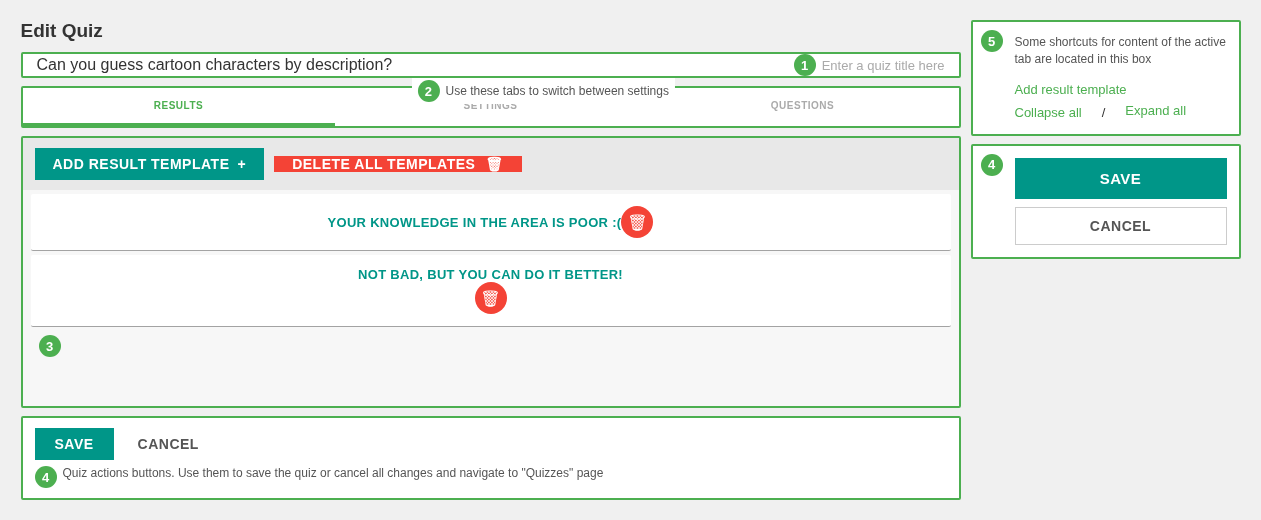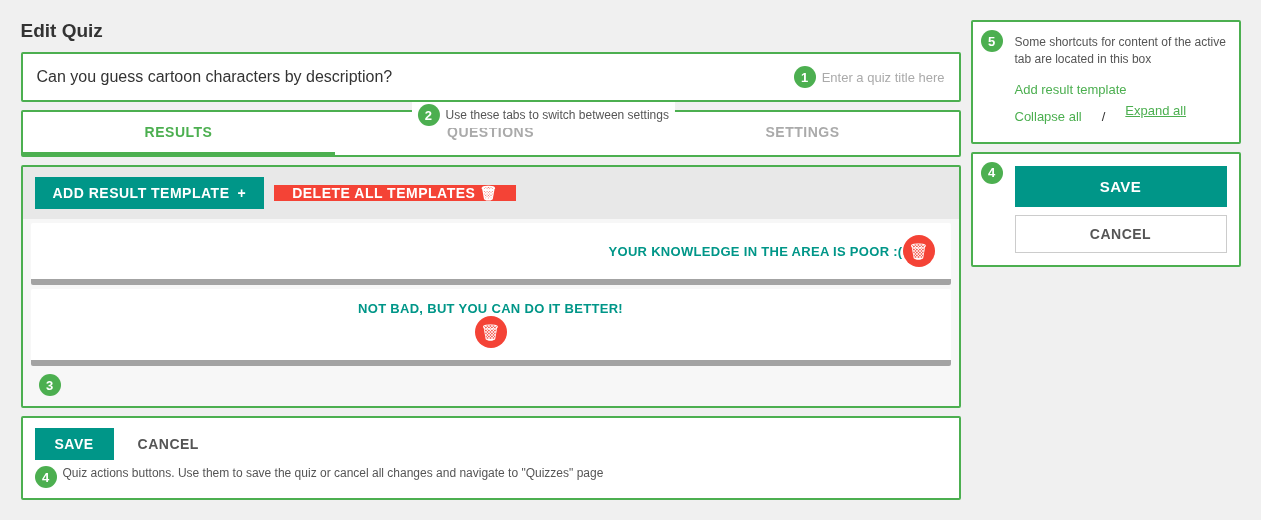--- a/index.html
+++ b/index.html
@@ -42,21 +42,21 @@
       margin-bottom: 2px;
     }
 
     
     .quiz-title-section {
       background: #fff;
       border: 2px solid #4caf50;
       border-radius: 2px;
       display: flex;
       align-items: center;
-      padding: 12px 14px;
+      padding: 0 14px;
       position: relative;
     }
     .quiz-title-input {
       flex: 1;
       border: none;
       outline: none;
       font-size: 16px;
       color: #333;
       background: transparent;
     }
@@ -105,21 +105,21 @@
       white-space: nowrap;
     }
     .tabs-bar {
       display: flex;
       align-items: stretch;
     }
     .tab-item {
       flex: 1;
       text-align: center;
       padding: 12px 0;
-      font-size: 14px;
+      font-size: 10px;
       font-weight: bold;
       color: #aaa;
       cursor: pointer;
       border-bottom: 3px solid transparent;
       letter-spacing: 0.5px;
     }
     .tab-item.active {
       color: #4caf50;
       border-bottom: 3px solid #4caf50;
     }
@@ -157,34 +157,34 @@
     .btn-delete-all {
       background: #f44336;
       color: #fff;
       border: none;
       padding: 0 18px;
       font-size: 14px;
       font-weight: bold;
       cursor: pointer;
       display: flex;
       align-items: center;
-      gap: 4px;
+      gap: 10px;
       margin-left: 10px;
       letter-spacing: 0.5px;
     }
     .template-list {
       flex: 1;
       padding: 0;
     }
     .template-row {
       display: flex;
       align-items: center;
-      justify-content: flex-end;
+      justify-content: center;
       padding: 12px 16px;
-      border-bottom: 6px solid #a3a3a3;
+      border-bottom: 1px solid #a3a3a3;
       background: #fff;
       margin: 4px 8px;
       border-radius: 2px;
     }
     .template-row-text {
       font-size: 13px;
       font-weight: bold;
       color: #009688;
       letter-spacing: 0.3px;
     }
@@ -346,22 +346,22 @@
       </div>
     </div>
 
     <div class="tabs-section">
       <div class="tabs-hint">
         <div class="badge">2</div>
         <span>Use these tabs to switch between settings</span>
       </div>
       <div class="tabs-bar">
         <div class="tab-item active">RESULTS</div>
+        <div class="tab-item">SETTINGS</div>
         <div class="tab-item">QUESTIONS</div>
-        <div class="tab-item">SETTINGS</div>
       </div>
     </div>
 
     <div class="content-area">
       <div class="content-toolbar">
         <button class="btn-add-template">
           <span>ADD RESULT TEMPLATE</span>
           <span>+</span>
         </button>
         <button class="btn-delete-all">
@@ -405,21 +405,21 @@
   <div class="right-panel">
 
     <div class="shortcuts-box">
       <div class="shortcuts-badge badge">5</div>
       <div class="shortcuts-content">
         <div class="shortcuts-title">Some shortcuts for content of the active tab are located in this box</div>
         <a class="shortcuts-link">Add result template</a>
         <div class="shortcuts-link-row">
           <a class="shortcuts-link" style="margin-bottom:0;">Collapse all</a>
           <span class="shortcuts-link-sep">/</span>
-          <a class="shortcuts-link" style="margin-bottom:12px;text-decoration:underline;">Expand all</a>
+          <a class="shortcuts-link" style="margin-bottom:4px;">Expand all</a>
         </div>
       </div>
     </div>
 
     <div class="save-cancel-box">
       <div class="save-cancel-badge badge">4</div>
       <div class="save-cancel-content">
         <button class="btn-save-right">SAVE</button>
         <button class="btn-cancel-right">CANCEL</button>
       </div>

